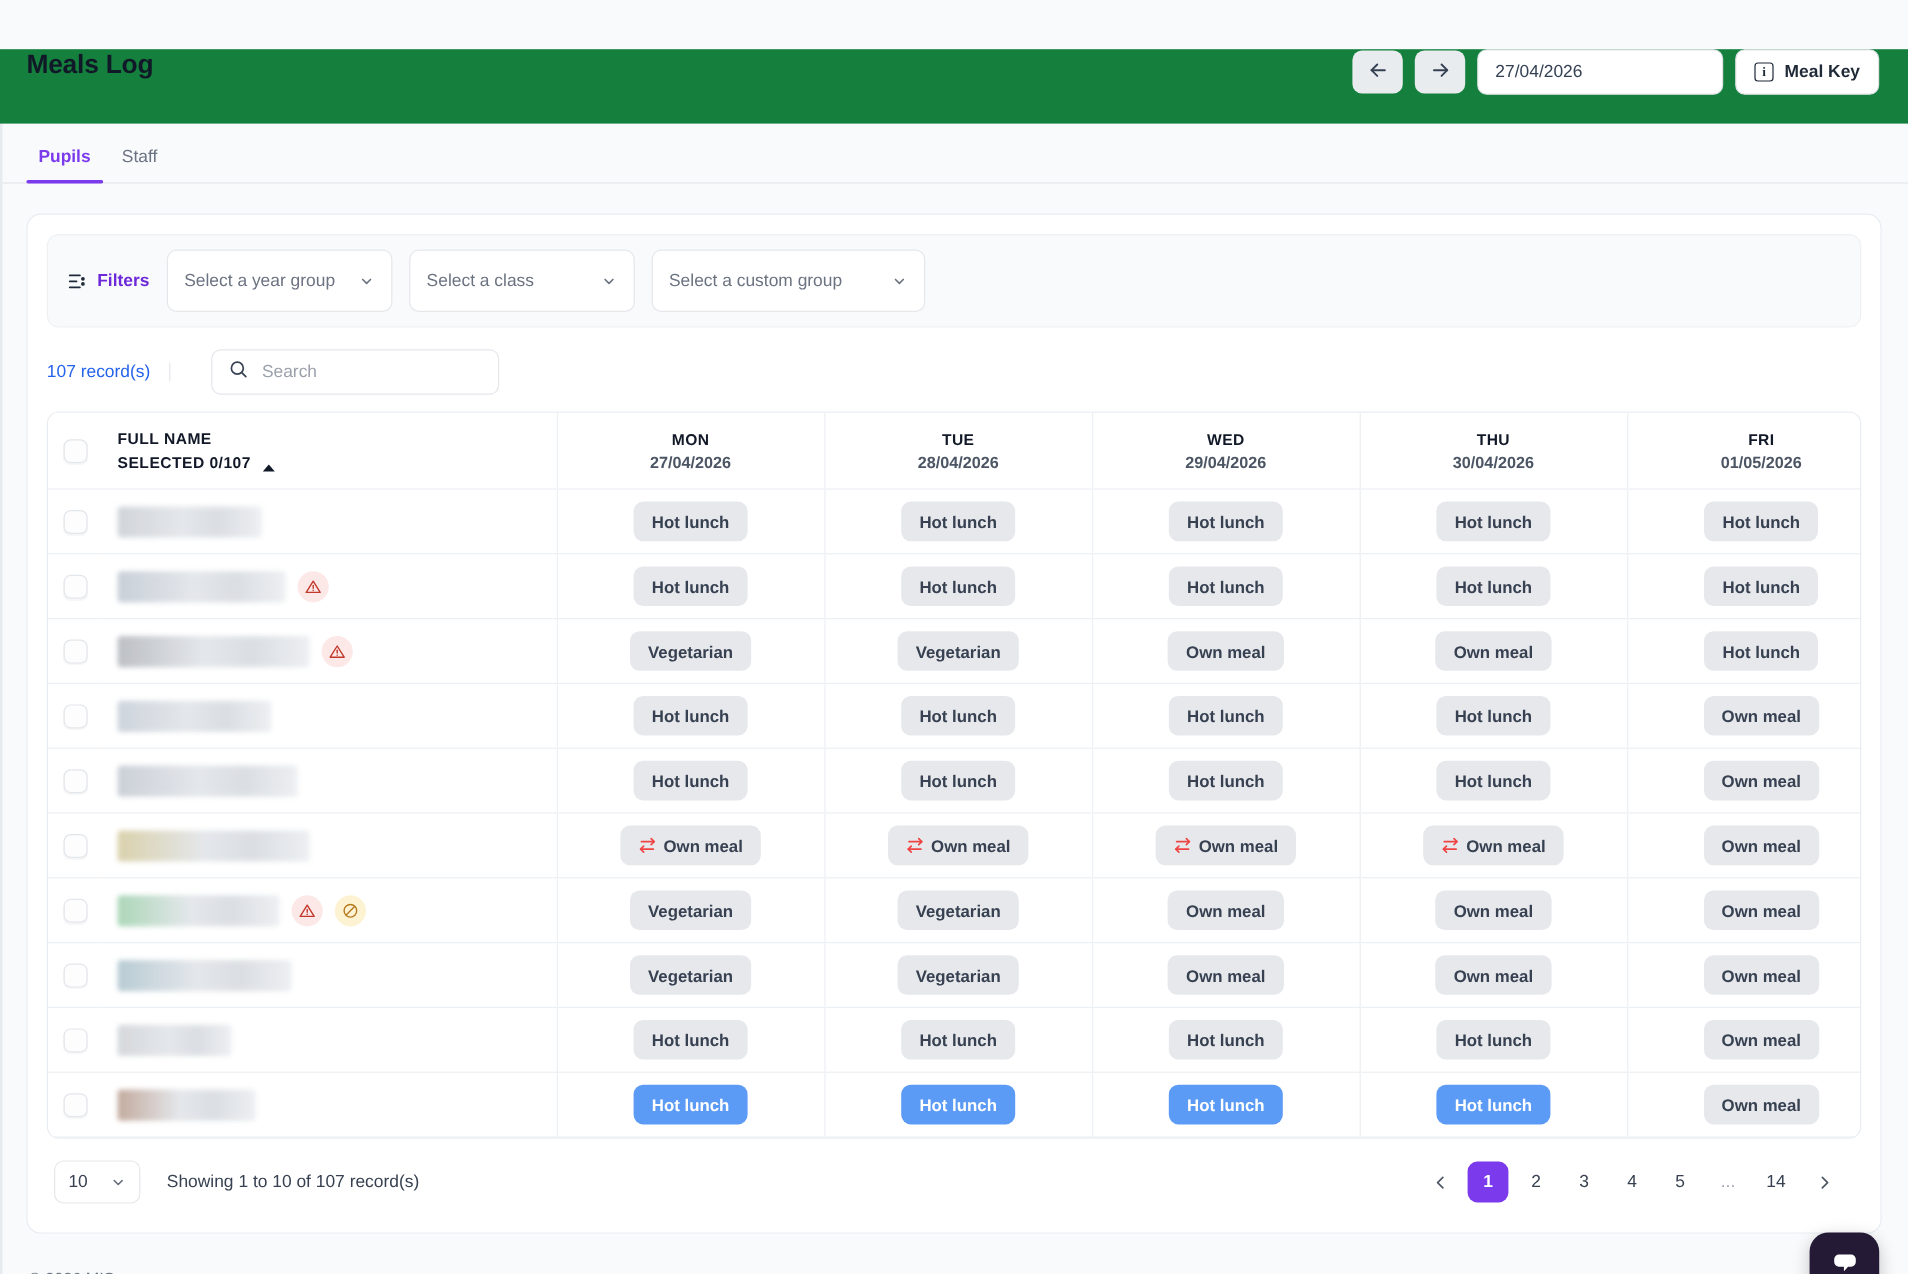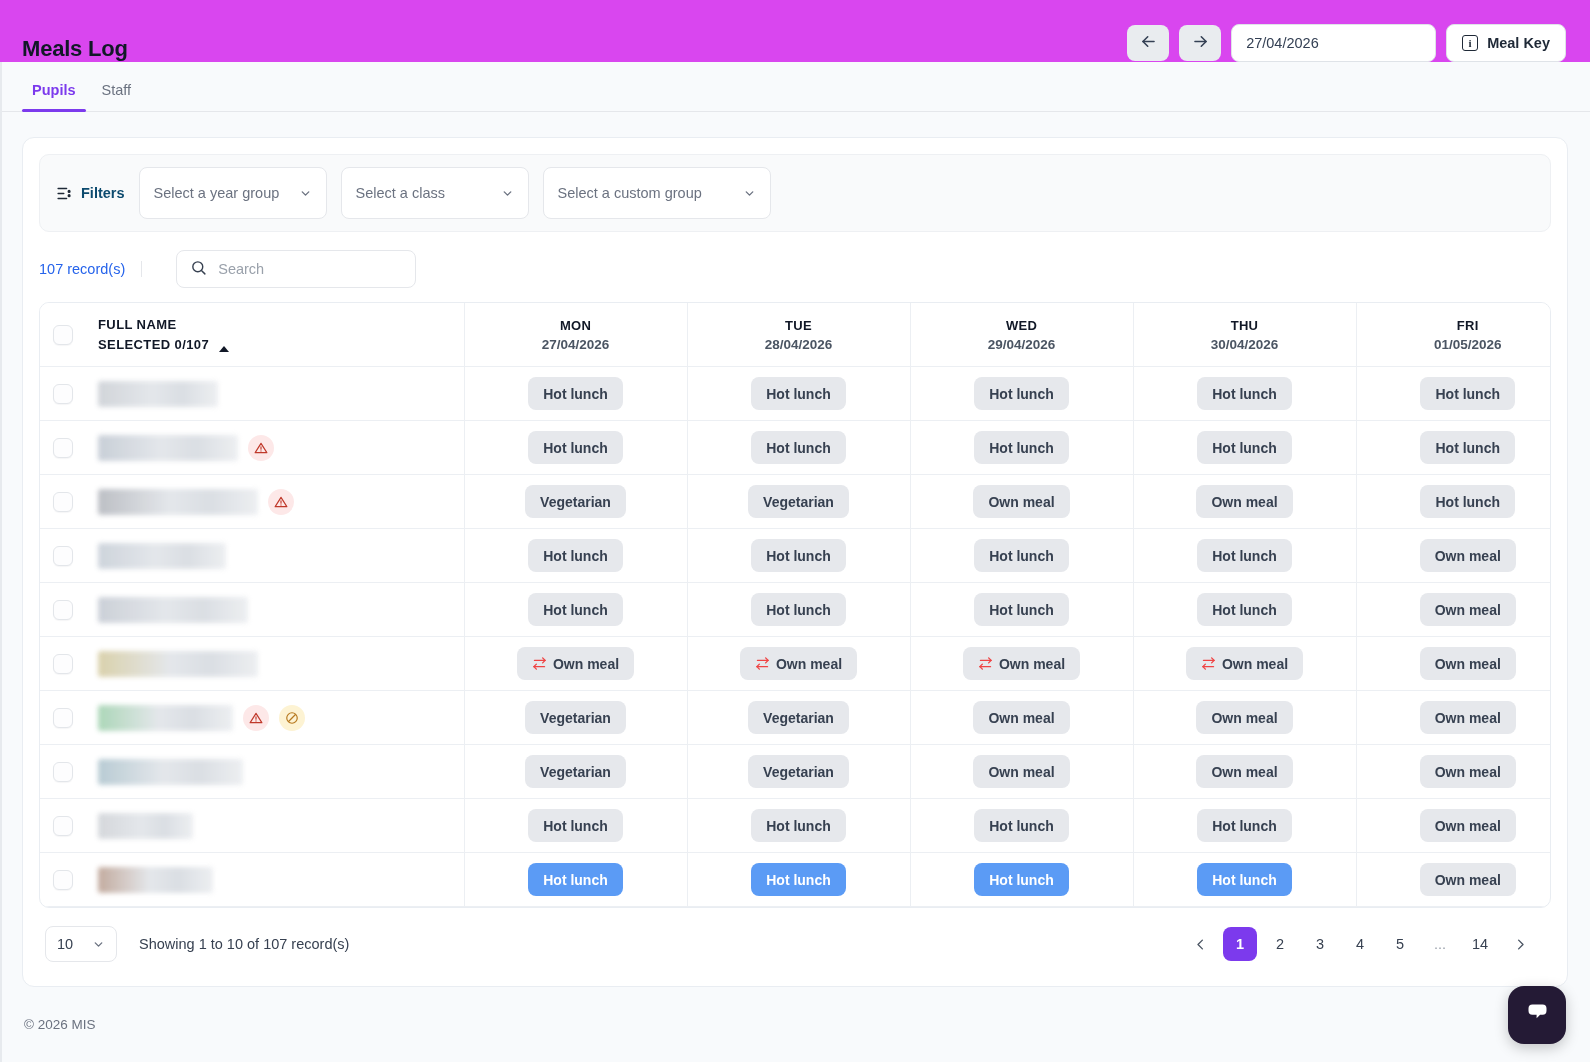--- a/index.html
+++ b/index.html
@@ -8,23 +8,24 @@
     font-family: "Liberation Sans", sans-serif;
     background: #f8fafc;
     color: #1f2937;
     overflow: hidden;
   }
   .page { position: relative; width: 1590px; height: 1062px; background: #f8fafc; }
 
   
   .topbar {
     position: relative; height: 62px;
-    display: flex; align-items: flex-end;
+    display: flex; align-items: flex-start;
     padding: 0 24px 0 22px;
-    background: #d946ef;
+    background: #15803d;
+    margin-top: 41px;
   }
   .page-title { font-size: 22px; font-weight: 700; color: #111827; letter-spacing: -0.2px; }
   .top-right { margin-left: auto; display: flex; align-items: center; gap: 10px; }
   .nav-btn {
     width: 42px; height: 36px; border-radius: 8px;
     background: #e9ecef; border: none;
     display: flex; align-items: center; justify-content: center;
     color: #344054; cursor: pointer;
   }
   .nav-btn svg { width: 19px; height: 19px; }
@@ -67,21 +68,21 @@
     border: 1px solid #e9edf2; border-radius: 12px;
     padding: 16px 16px 10px;
   }
 
   
   .filters-bar {
     background: #f9fafb; border: 1px solid #eef0f3; border-radius: 10px;
     display: flex; align-items: center; gap: 14px;
     padding: 12px 16px;
   }
-  .filters-label { display: flex; align-items: center; gap: 8px; font-size: 14.5px; font-weight: 600; color: #0c4a6e; }
+  .filters-label { display: flex; align-items: center; gap: 8px; font-size: 14.5px; font-weight: 600; color: #6d28d9; }
   .filter-icon svg { width: 17px; height: 17px; display: block; }
   .select {
     height: 52px; min-width: 188px; background: #fff;
     border: 1px solid #e5e7eb; border-radius: 8px;
     display: flex; align-items: center; justify-content: space-between;
     padding: 0 14px; font-size: 14.5px; color: #6b7280; cursor: pointer; gap: 14px;
   }
   .select.wide { min-width: 228px; }
   .chev { width: 13px; height: 13px; color: #6b7280; }
 

